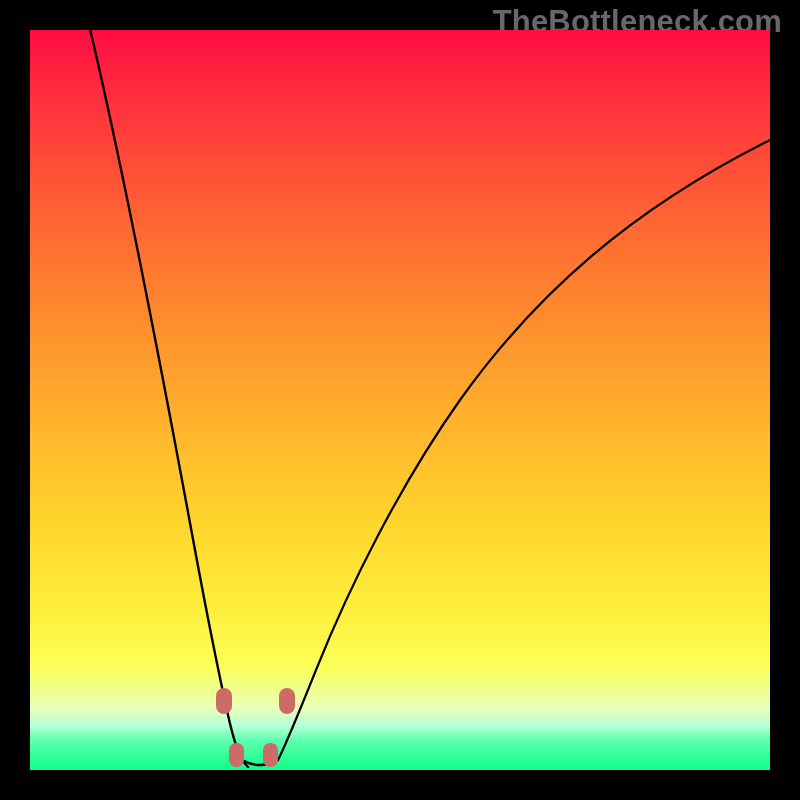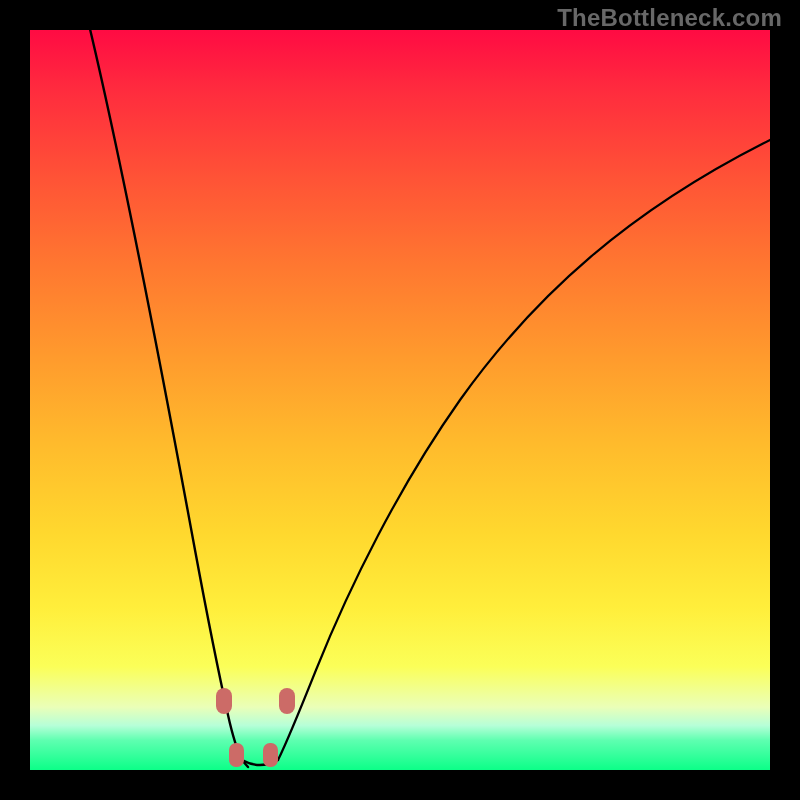--- a/index.html
+++ b/index.html
@@ -14,21 +14,21 @@
     position: relative;
     width: 800px;
     height: 800px;
     background: #000;
   }
   .watermark {
     position: absolute;
     top: 4px;
     right: 18px;
     font-family: Arial, Helvetica, sans-serif;
-    font-size: 24px;
+    font-size: 31px;
     font-weight: 600;
     color: #686868;
     letter-spacing: 0.2px;
   }
   .plot {
     position: absolute;
     left: 30px;
     top: 30px;
     width: 740px;
     height: 740px;

